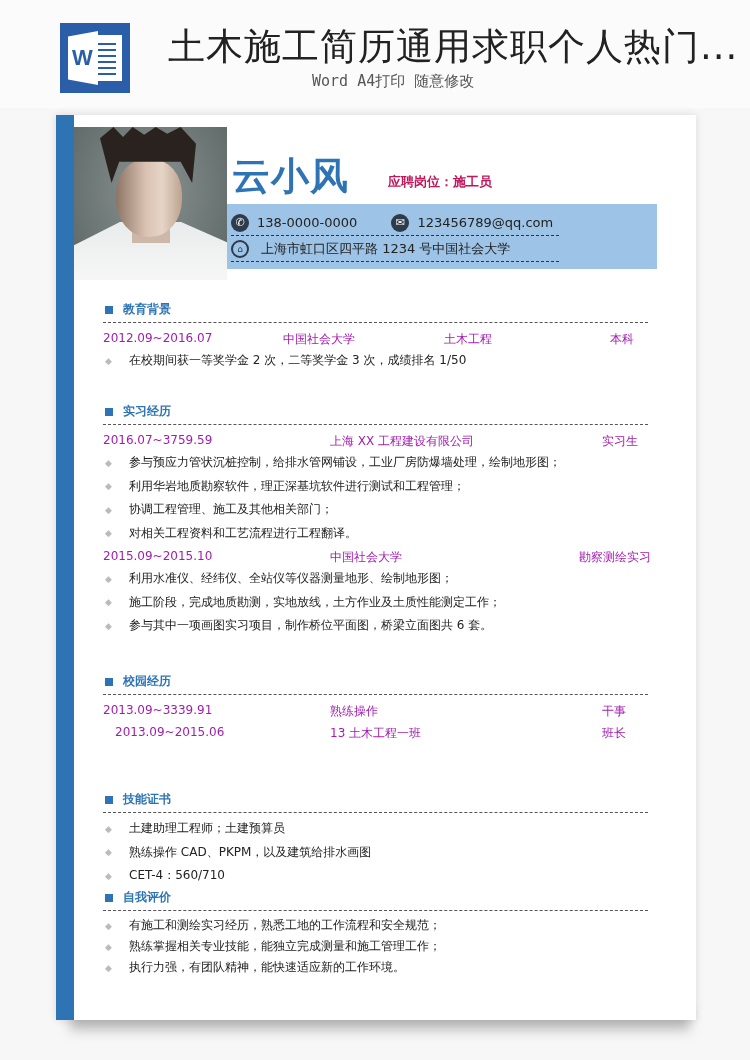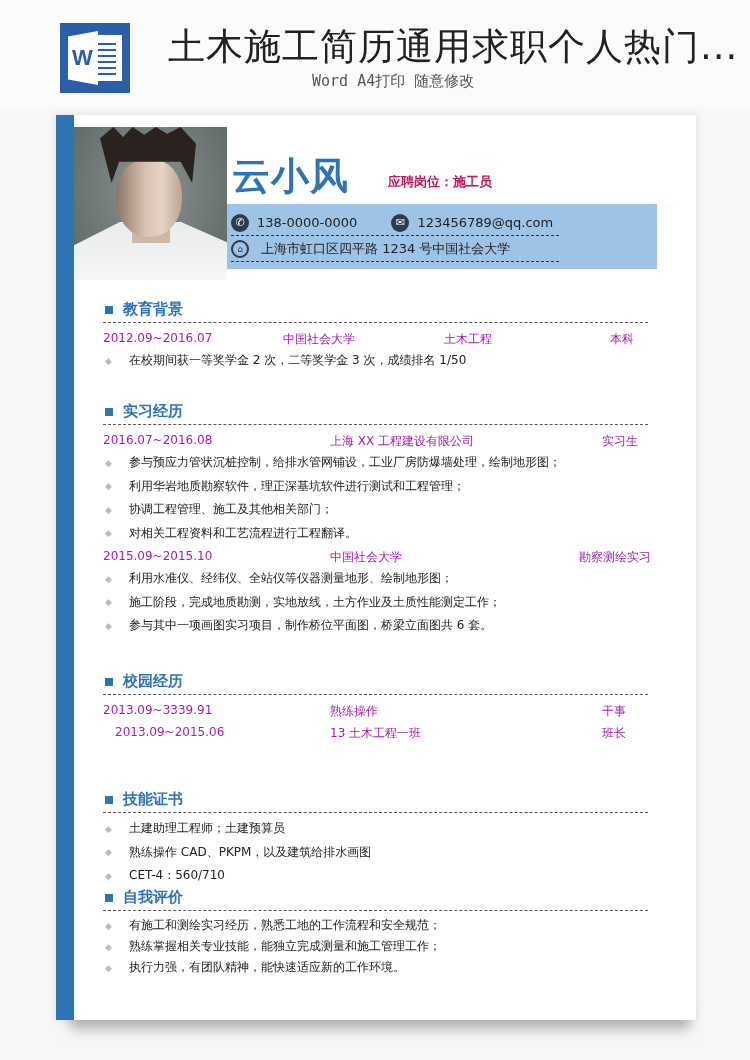--- a/index.html
+++ b/index.html
@@ -41,21 +41,21 @@
   .ic.pin { background: transparent; border: 2px solid #2f3a4a; color: #2f3a4a; font-size: 9px; }
   .c-item { display: flex; align-items: center; gap: 8px; }
   .c-phone { margin-left: 0; }
   .c-email { margin-left: 34px; }
   .c-addr-text { margin-left: 12px; }
 
   
   .section { position: absolute; left: 47px; width: 545px; }
   .sec-head { display: flex; align-items: center; height: 22px; border-bottom: 1px dashed #555; padding-bottom: 4px; margin-bottom: 4px; }
   .sec-head .sq { width: 8px; height: 8px; background: #2e74b5; margin-right: 10px; margin-left: 2px; }
-  .sec-head .t { font-size: 15px; font-weight: bold; color: #2e74b5; }
+  .sec-head .t { font-size: 12px; font-weight: bold; color: #2e74b5; }
   .row4 { position: relative; height: 22px; font-size: 12px; font-weight: normal; color: #a21caf; }
   .row4 span { position: absolute; top: 4px; white-space: nowrap; }
   .bul { display: flex; align-items: center; height: 23.5px; font-size: 12px; color: #222; }
   .bul .d { width: 10px; color: #bbb; font-size: 9px; margin-right: 14px; margin-left: 2px; }
 </style>
 </head>
 <body>
 
 <div class="banner">
   <div class="word-icon">
@@ -122,21 +122,21 @@
         <span>在校期间获一等奖学金 2 次，二等奖学金 3 次，成绩排名 1/50</span>
       </div>
   </div>
 
   <div class="section" style="top:288px">
     <div class="sec-head">
         <span class="sq"></span>
         <span class="t">实习经历</span>
       </div>
     <div class="row4">
-      <span style="left:0">2016.07~2016.08</span>
+      <span style="left:0">2016.07~3759.59</span>
       <span style="left:227px">上海 XX 工程建设有限公司</span>
       <span style="left:499px">实习生</span>
     </div>
     <div class="bul">
         <span class="d">◆</span>
         <span>参与预应力管状沉桩控制，给排水管网铺设，工业厂房防爆墙处理，绘制地形图；</span>
       </div>
     <div class="bul">
         <span class="d">◆</span>
         <span>利用华岩地质勘察软件，理正深基坑软件进行测试和工程管理；</span>

